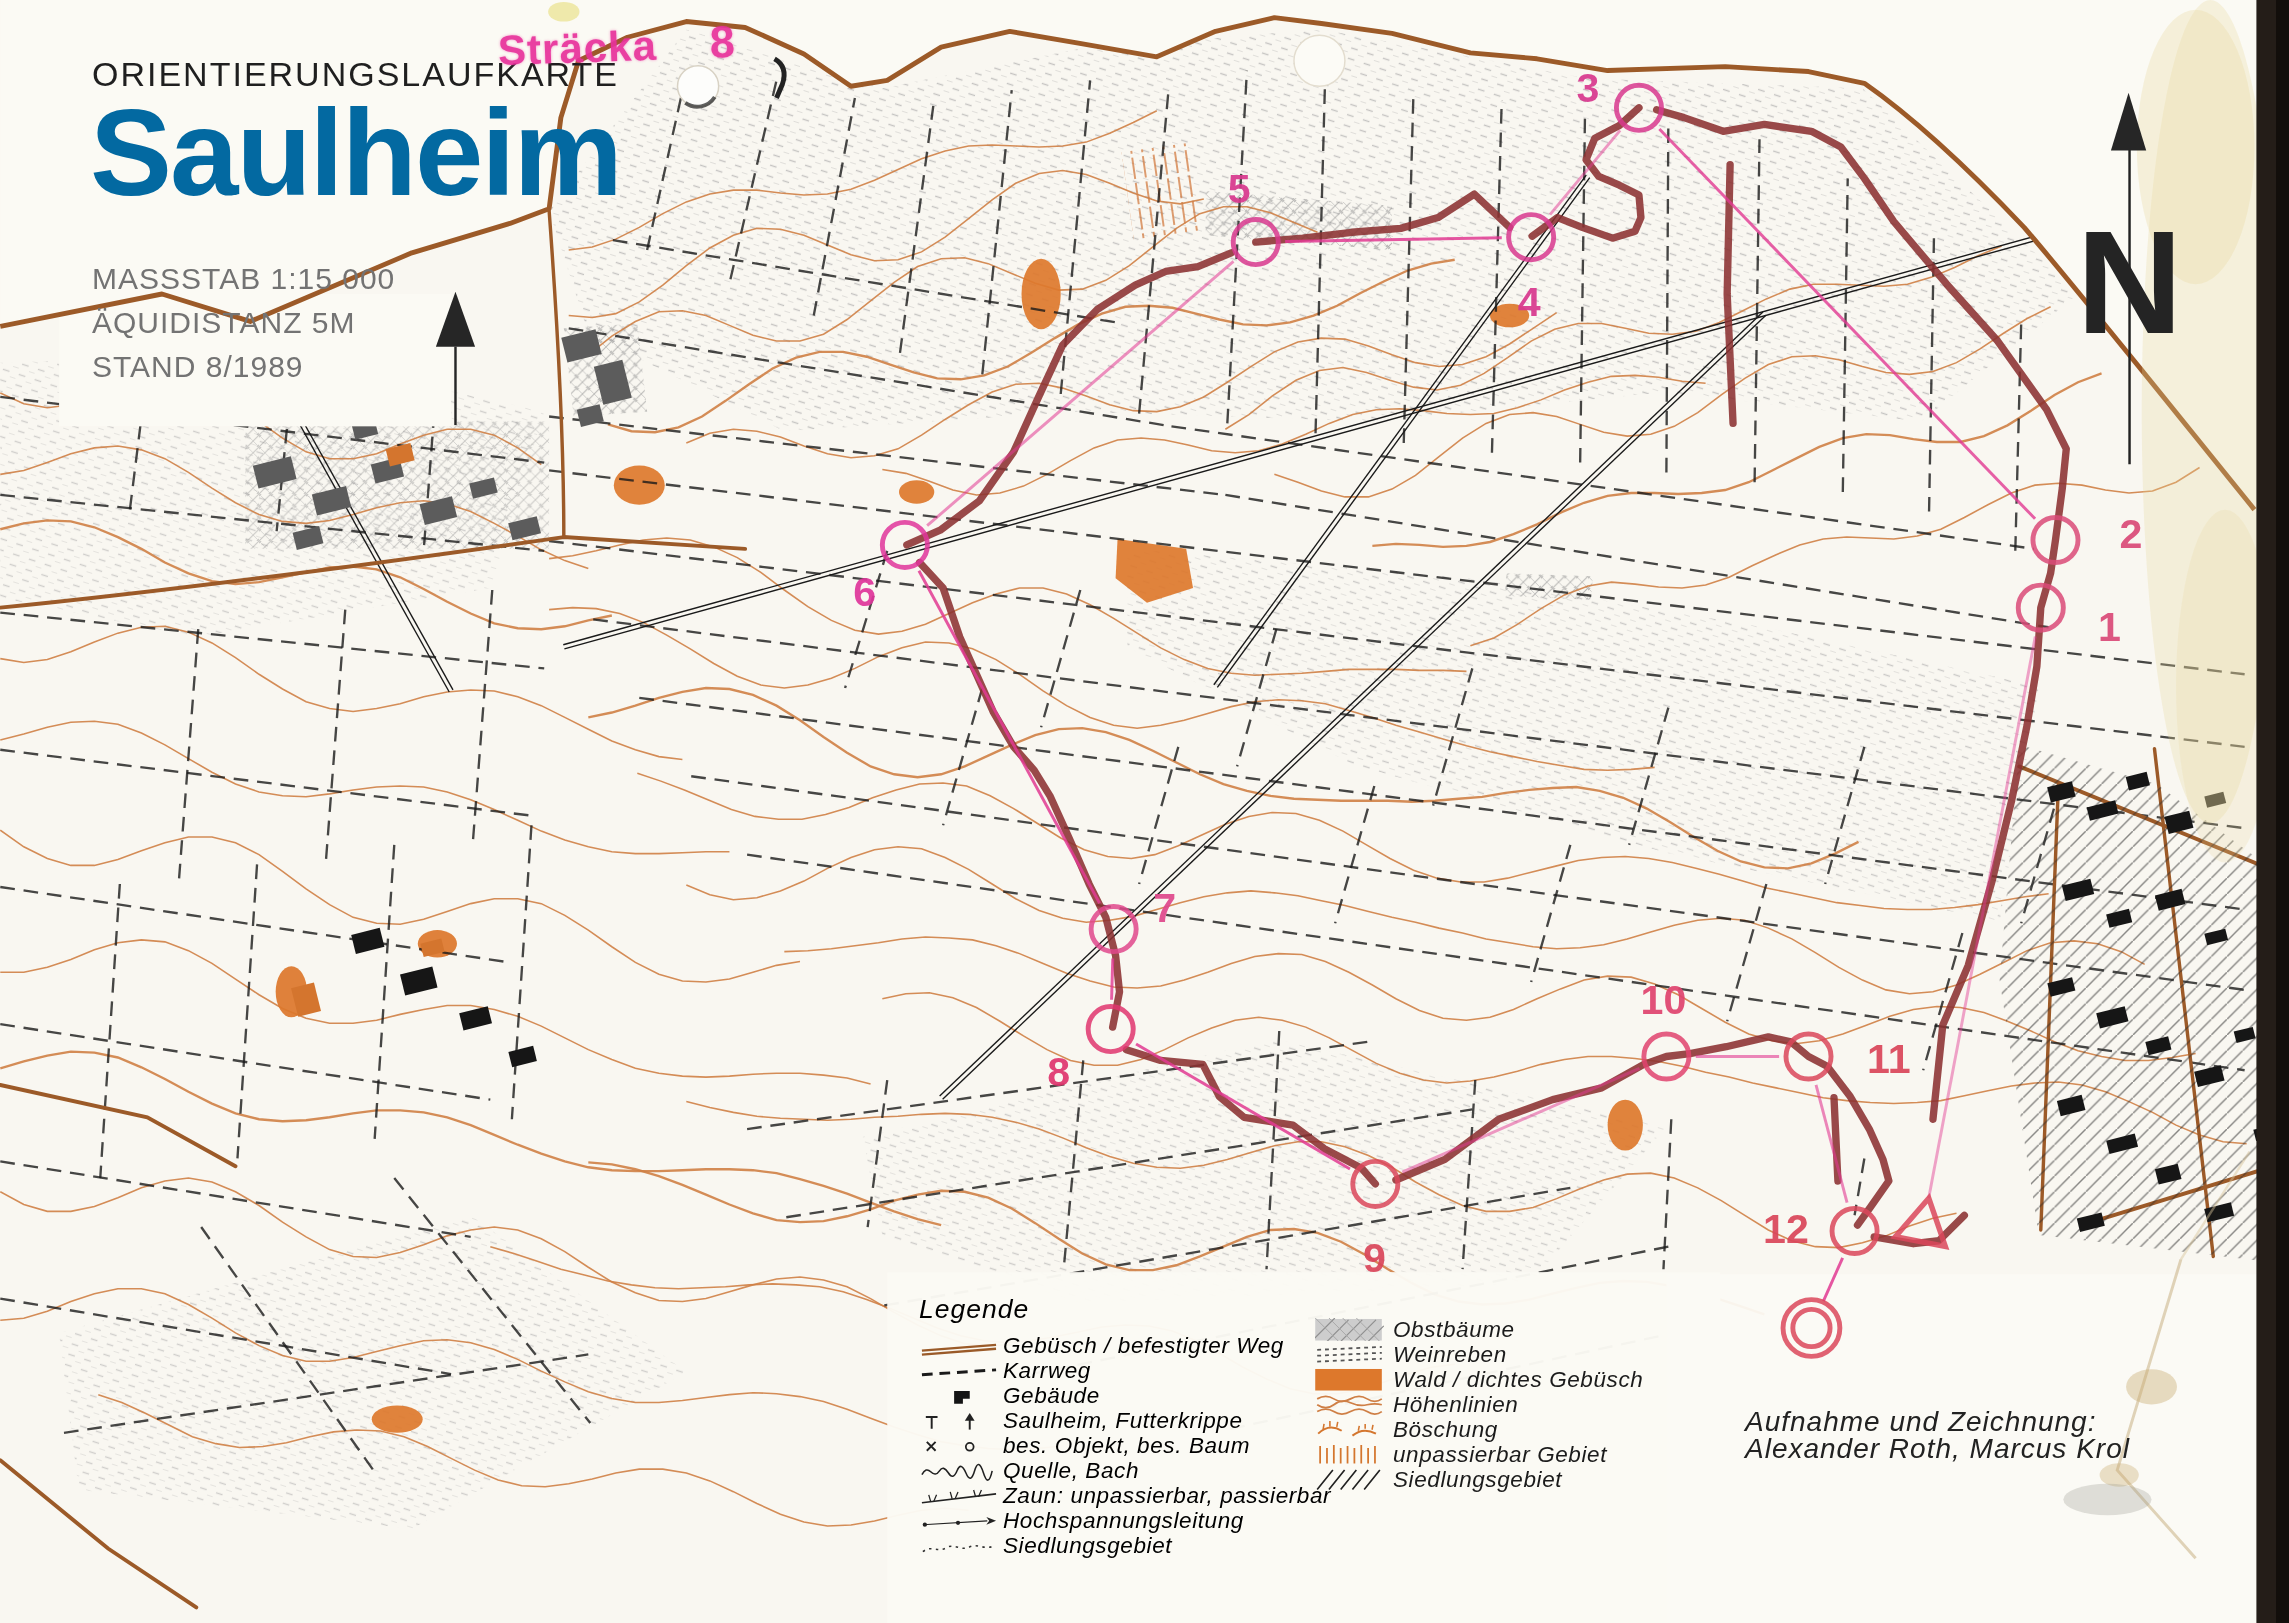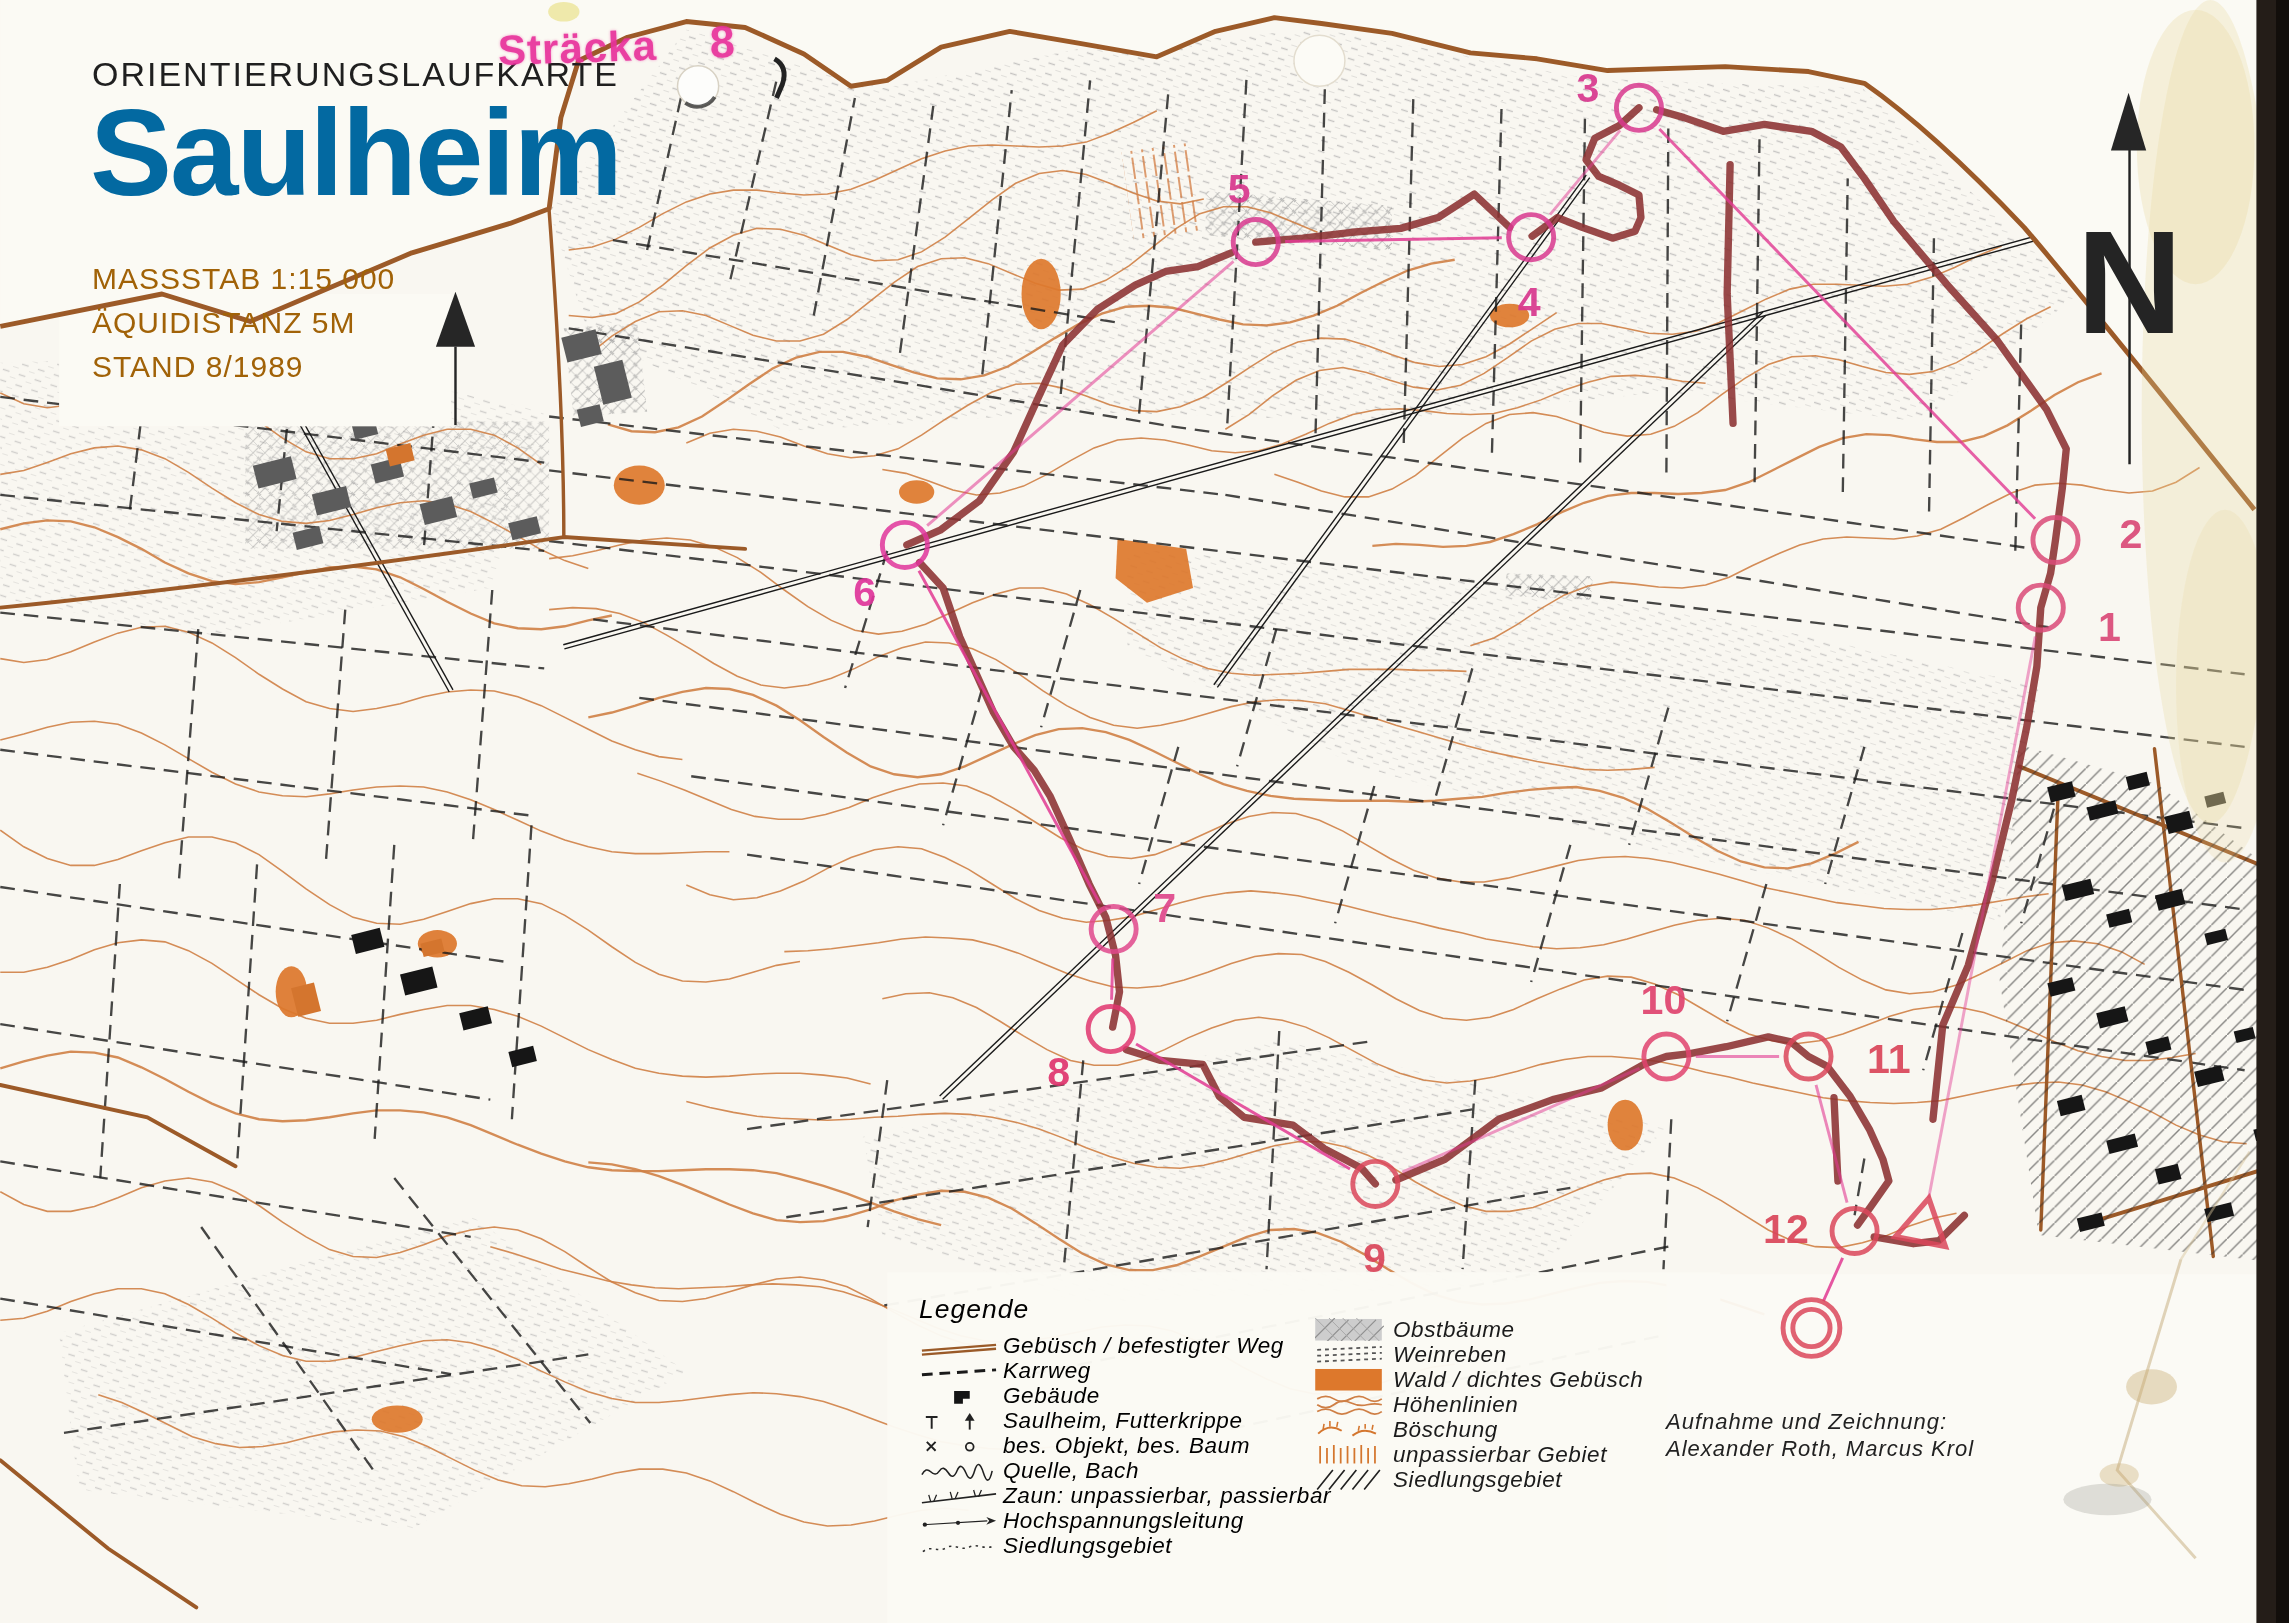--- a/index.html
+++ b/index.html
@@ -2,34 +2,34 @@
 <html><head>
 <meta charset="utf-8">
 <style>
   html,body{margin:0;padding:0;background:#888;}
   .canvas{position:relative;width:2290px;height:1623px;overflow:hidden;
           font-family:"Liberation Sans",sans-serif;background:#f9f7f1;}
   .canvas svg.base{position:absolute;left:0;top:0;}
   .ovl{position:absolute;}
   .kicker{left:92px;top:55px;font-size:34px;letter-spacing:2px;color:#1f1f1f;}
   .maptitle{left:90px;top:82px;font-size:123px;font-weight:bold;letter-spacing:-2px;color:#0369a1;}
-  .scaleblock{left:92px;top:257px;font-size:30px;line-height:44px;letter-spacing:1px;color:#a16207;}
+  .scaleblock{left:92px;top:257px;font-size:30px;line-height:44px;letter-spacing:1px;color:#737373;}
   .stamp{left:498px;top:19.6px;display:flex;align-items:baseline;transform:rotate(-2deg);
          color:#e8319b;font-weight:bold;opacity:.92;text-shadow:0 0 2.9px rgba(232,49,155,.55);}
   .stamp .st1{font-size:42px;letter-spacing:1px;}
   .stamp .st2{font-size:45px;margin-left:53px;}
   .legend{left:919px;top:1294px;color:#000000;}
   .legtitle{font-style:italic;font-size:26.5px;margin-bottom:8.8px;letter-spacing:1px;}
   .lrow{display:flex;align-items:center;height:25px;}
   .lic{width:84px;flex:none;display:flex;align-items:center;}
   .lrow .lbl{font-style:italic;font-size:22.5px;letter-spacing:0.6px;white-space:nowrap;}
   .legend2{left:1315px;top:1317px;color:#1b1b1b;}
   .legend2 .lrow{height:25px;align-items:center;}
   .legend2 .lic{width:78px;}
-  .credits{left:1666px;top:1409px;font-style:italic;font-size:22px;line-height:26.5px;
+  .credits{left:1745px;top:1409px;font-style:italic;font-size:28px;line-height:26.5px;
            letter-spacing:1px;color:#222;}
   .northsvg{left:2053px;top:80px;}
   .scalearrow{left:423px;top:282px;}
 </style>
 </head>
 <body>
 
 <div class="canvas">
 
   <svg class="base" width="2290" height="1623" viewBox="0 0 2336 1656">

